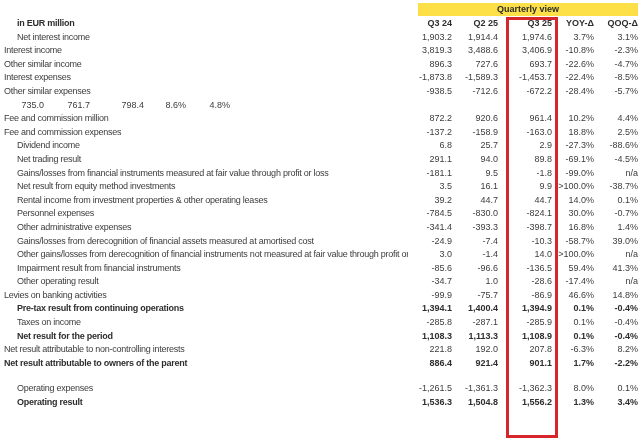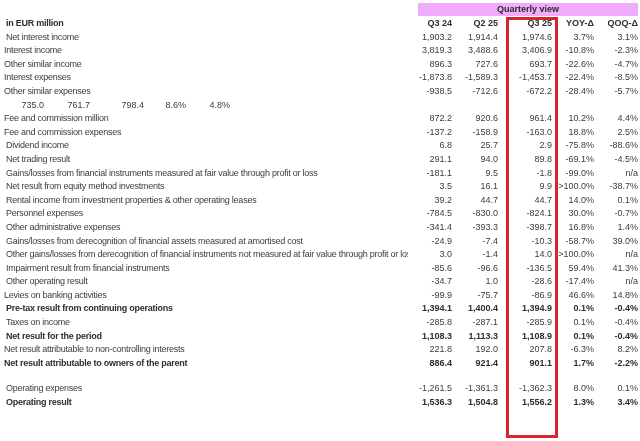--- a/index.html
+++ b/index.html
@@ -7,29 +7,29 @@
     width:640px;height:441px;
     background:#ffffff;
     font-family:"Liberation Sans",sans-serif;
     font-size:9px;
     color:#3c3c3c;
     position:relative;
     overflow:hidden;
   }
   .band{
     position:absolute;left:418px;top:3px;width:220px;height:13px;
-    background:#f0abfc;
+    background:#fde047;
     font-weight:bold;text-align:center;line-height:13px;
     color:#2b2b2b;
   }
   .table{position:absolute;left:0;top:17px;width:640px;}
   .row{display:flex;height:13.6px;line-height:13.6px;padding-right:2px;align-items:center;}
   .row.bold{font-weight:bold;color:#2e2e2e;}
   .cell{white-space:nowrap;}
-  .lbl{flex:1;padding-left:6px;overflow:hidden;letter-spacing:-0.25px;}
+  .lbl{flex:1;padding-left:17px;overflow:hidden;letter-spacing:-0.25px;}
   .lbl.indent{padding-left:4px;}
   .num{text-align:right;}
   .c1{width:44px;}
   .c2{width:46px;}
   .c3{width:54px;}
   .c4{width:42px;}
   .c5{width:44px;}
   .spacer{height:12px;}
   .hl-box{
     position:absolute;left:506px;top:17px;width:52px;height:421px;
@@ -122,21 +122,21 @@
     <div class="cell num c3">-163.0</div>
     <div class="cell num c4">18.8%</div>
     <div class="cell num c5">2.5%</div>
   </div>
 
   <div class="row">
     <div class="cell lbl">Dividend income</div>
     <div class="cell num c1">6.8</div>
     <div class="cell num c2">25.7</div>
     <div class="cell num c3">2.9</div>
-    <div class="cell num c4">-75.8%</div>
+    <div class="cell num c4">-27.3%</div>
     <div class="cell num c5">-88.6%</div>
   </div>
 
   <div class="row">
     <div class="cell lbl">Net trading result</div>
     <div class="cell num c1">291.1</div>
     <div class="cell num c2">94.0</div>
     <div class="cell num c3">89.8</div>
     <div class="cell num c4">-69.1%</div>
     <div class="cell num c5">-4.5%</div>

